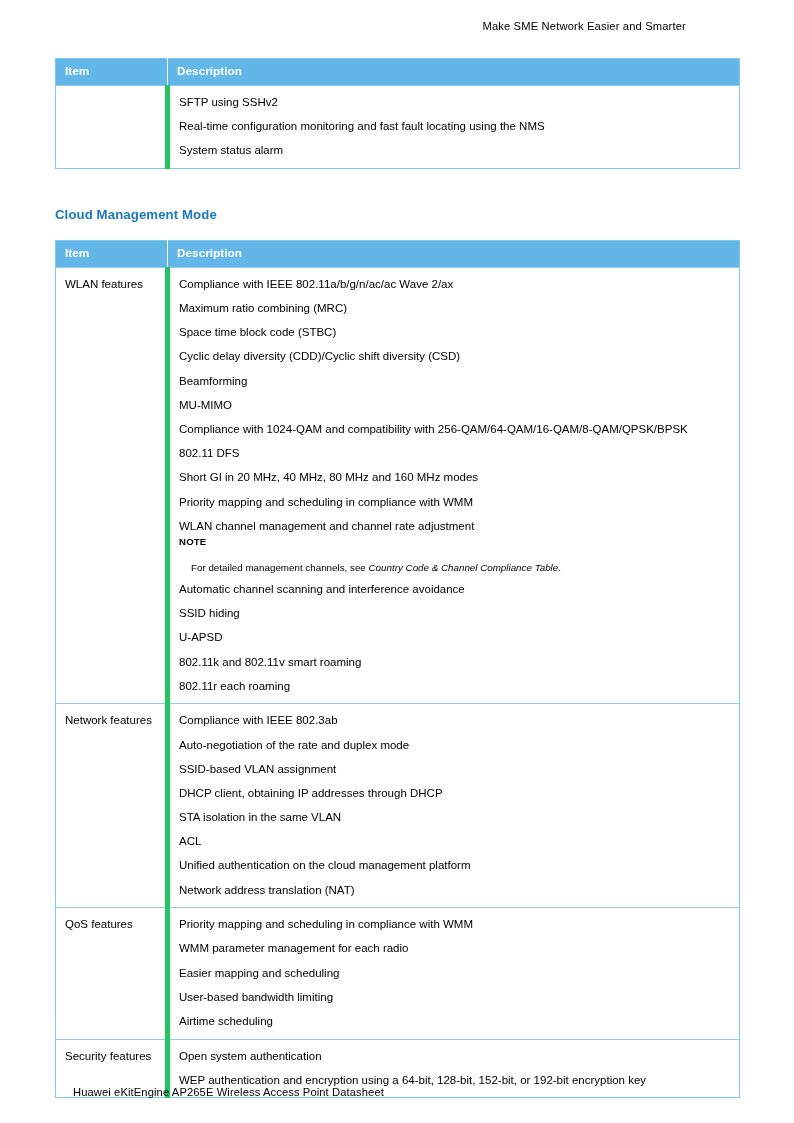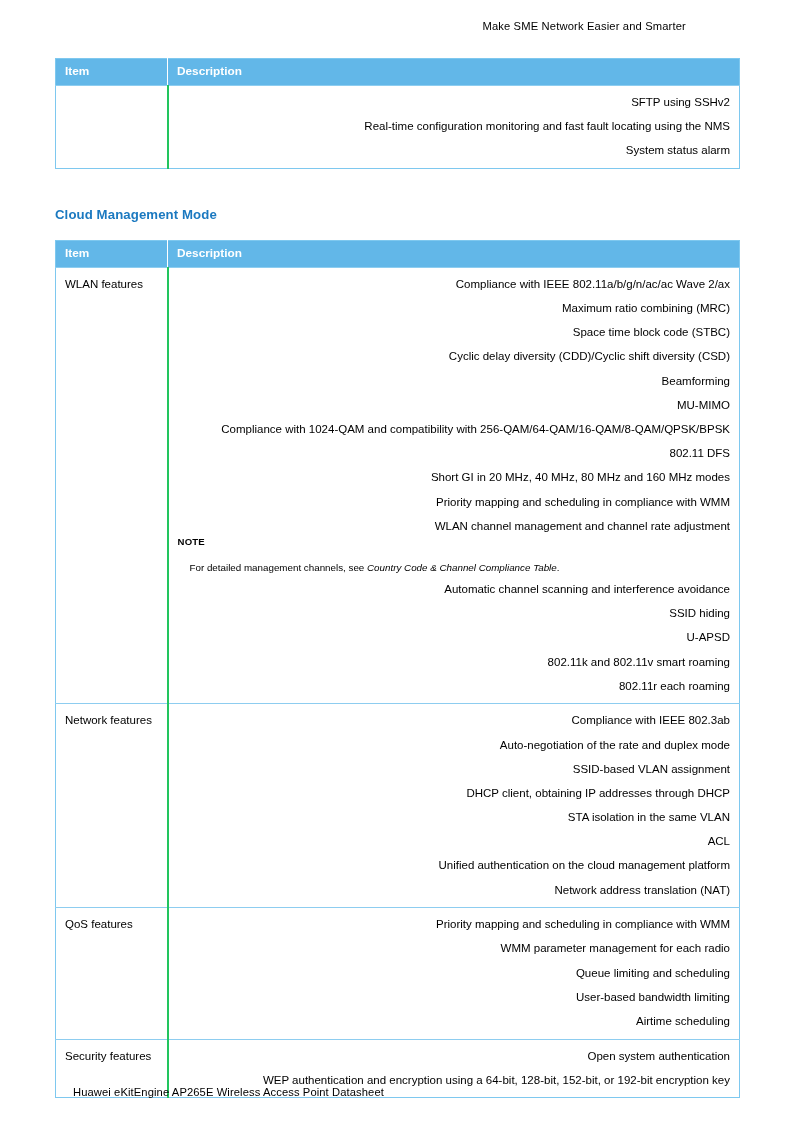--- a/index.html
+++ b/index.html
@@ -60,29 +60,28 @@
     margin-top: 32px;
   }
   table.spec thead th:last-child { border-right: none; }
 
   table.spec tbody td {
     vertical-align: top;
     font-size: 11.5px;
     color: #000;
     padding: 8px 9px 9px 9px;
     border-top: 1px solid #8dcdf0;
-    border-right: 2px solid #22c55e;
+    border-right: 5px solid #22c55e;
     line-height: 1.45;
   }
   table.spec tbody td:last-child { border-right: none; }
   table.spec tbody td.item { white-space: normal; }
 
   .lines > div {
     margin: 0 0 7.5px 0;
-    text-align: right;
   }
   .lines > div:last-child { margin-bottom: 0; }
 
   .note-block {
     margin: 2px 0 7px 0;
   }
   .note-title {
     font-size: 9.6px;
     font-weight: bold;
     letter-spacing: 0.2px;
@@ -216,21 +215,21 @@
             </div>
           </td>
         </tr>
 
         <tr>
           <td class="item">QoS features</td>
           <td>
             <div class="lines">
               <div>Priority mapping and scheduling in compliance with WMM</div>
               <div>WMM parameter management for each radio</div>
-              <div>Queue limiting and scheduling</div>
+              <div>Easier mapping and scheduling</div>
               <div>User-based bandwidth limiting</div>
               <div>Airtime scheduling</div>
             </div>
           </td>
         </tr>
 
         <tr>
           <td class="item">Security features</td>
           <td>
             <div class="lines">

